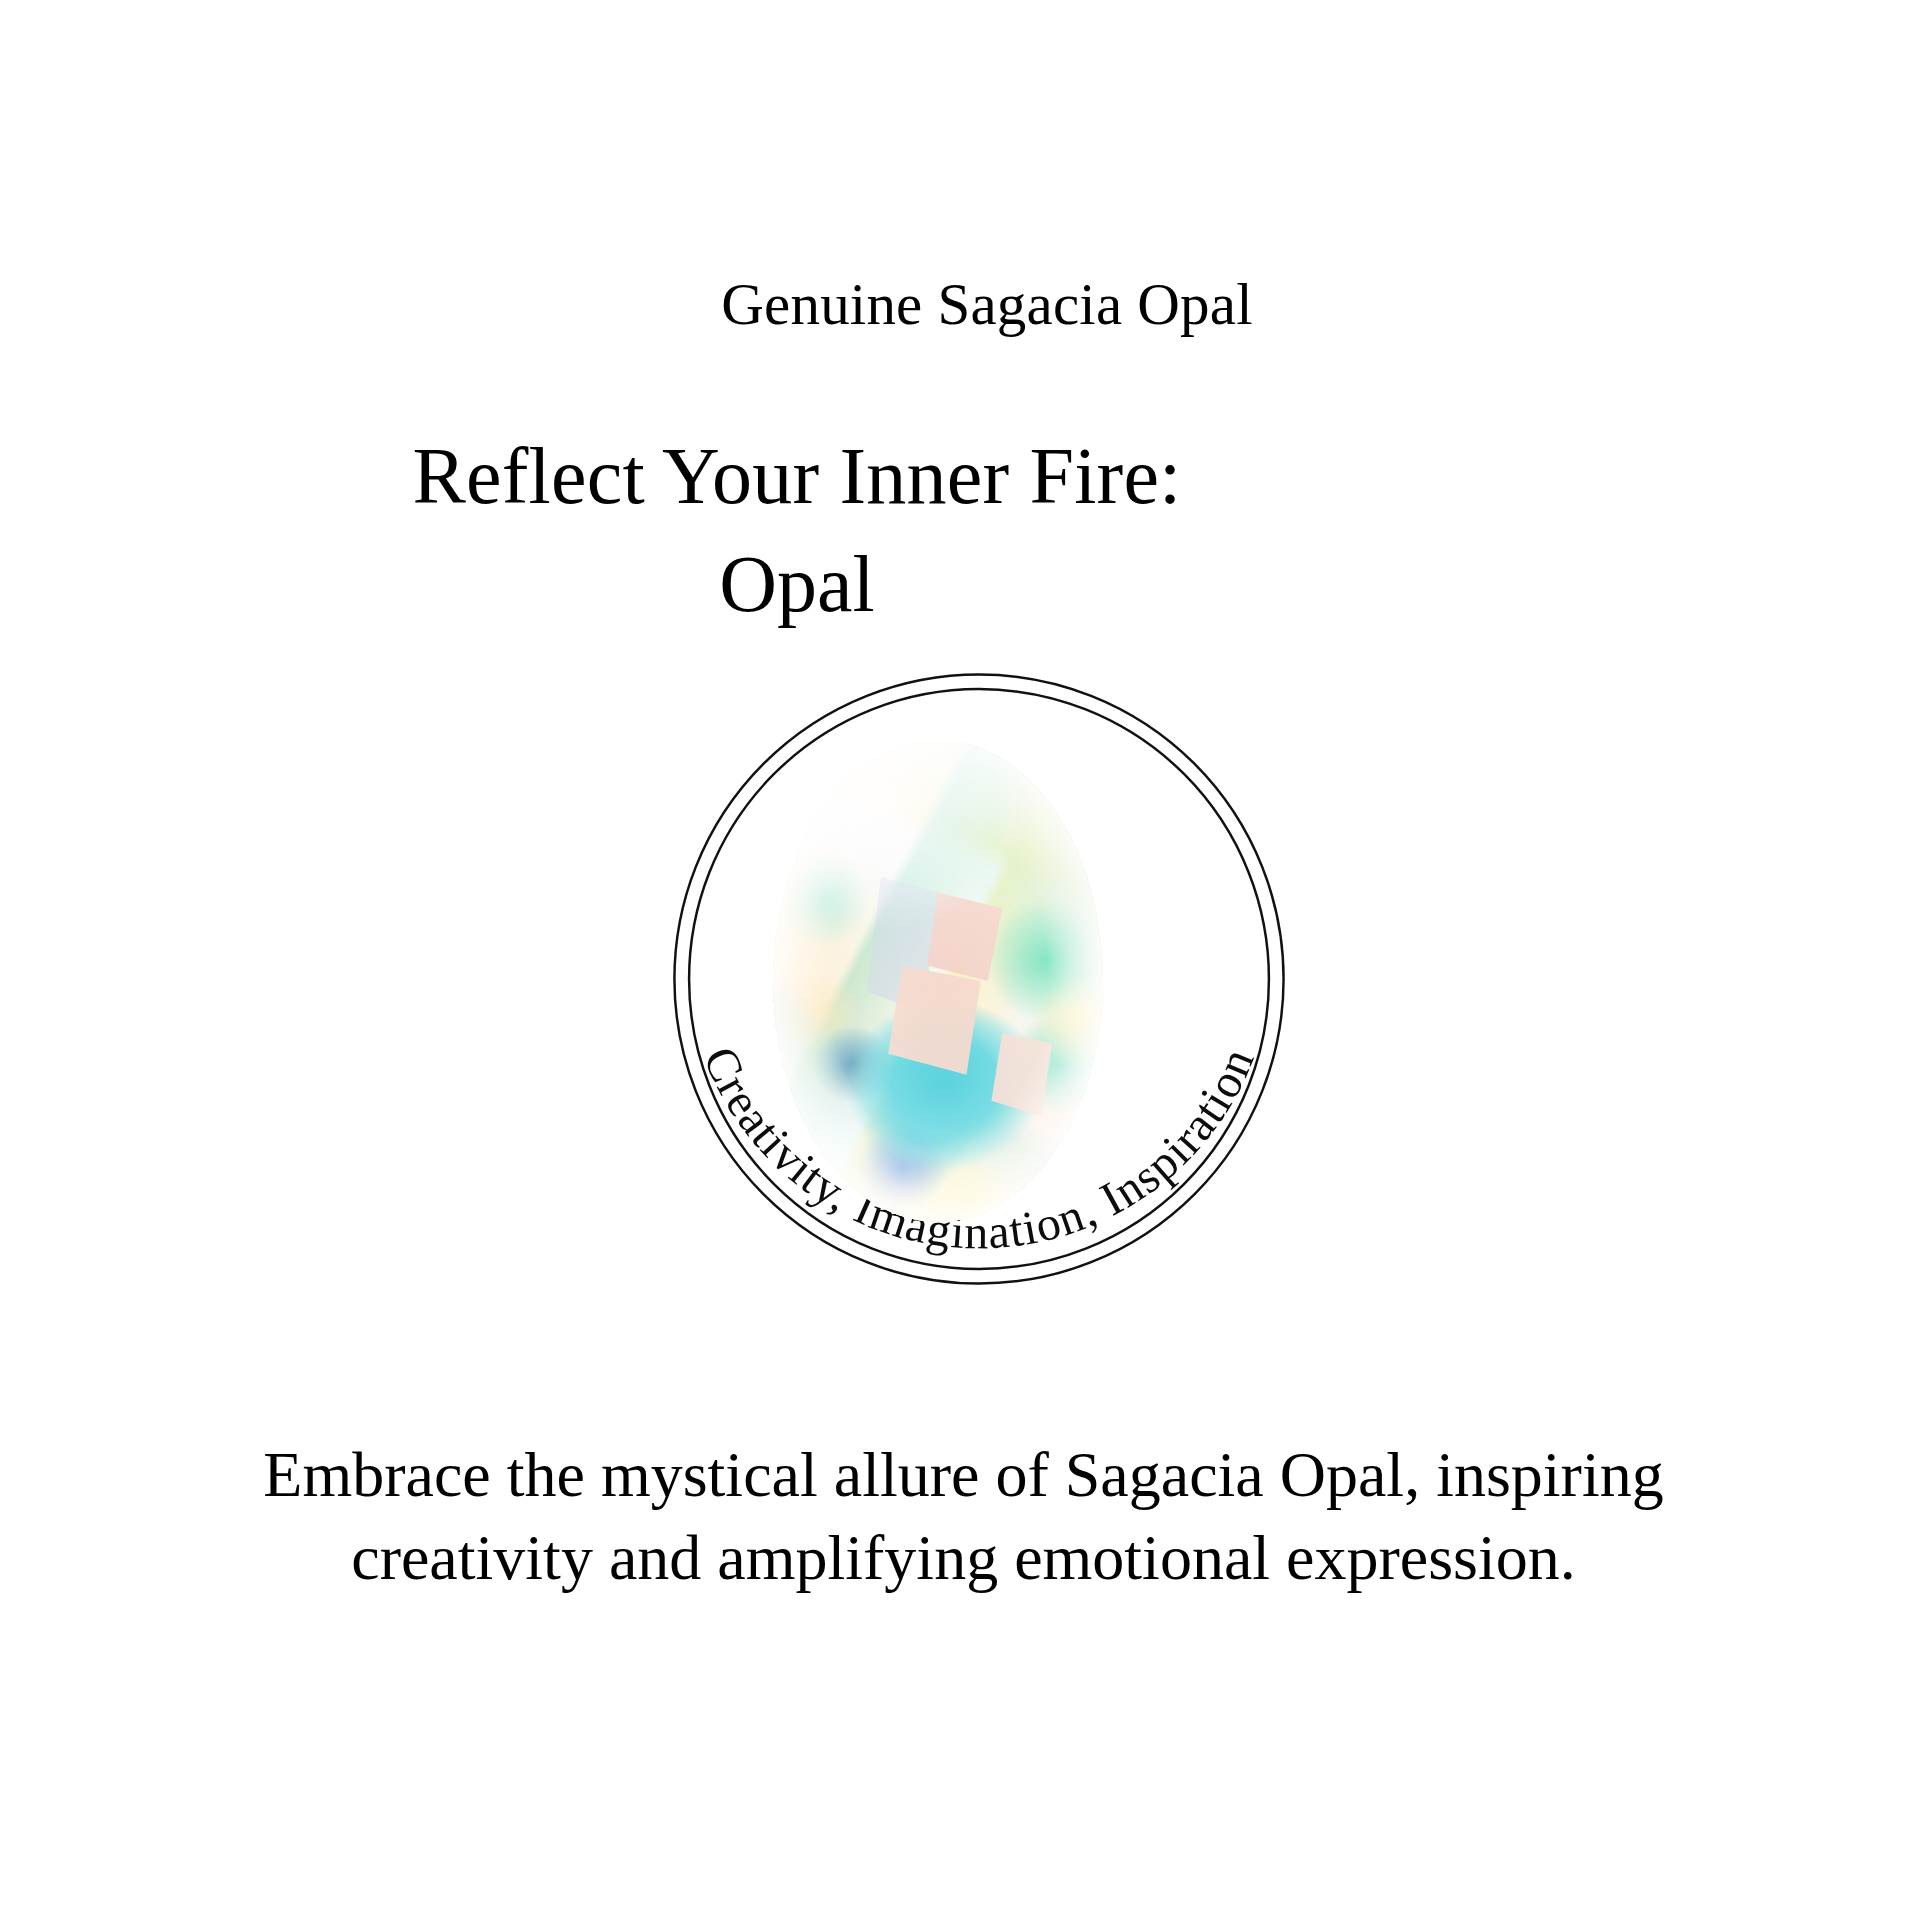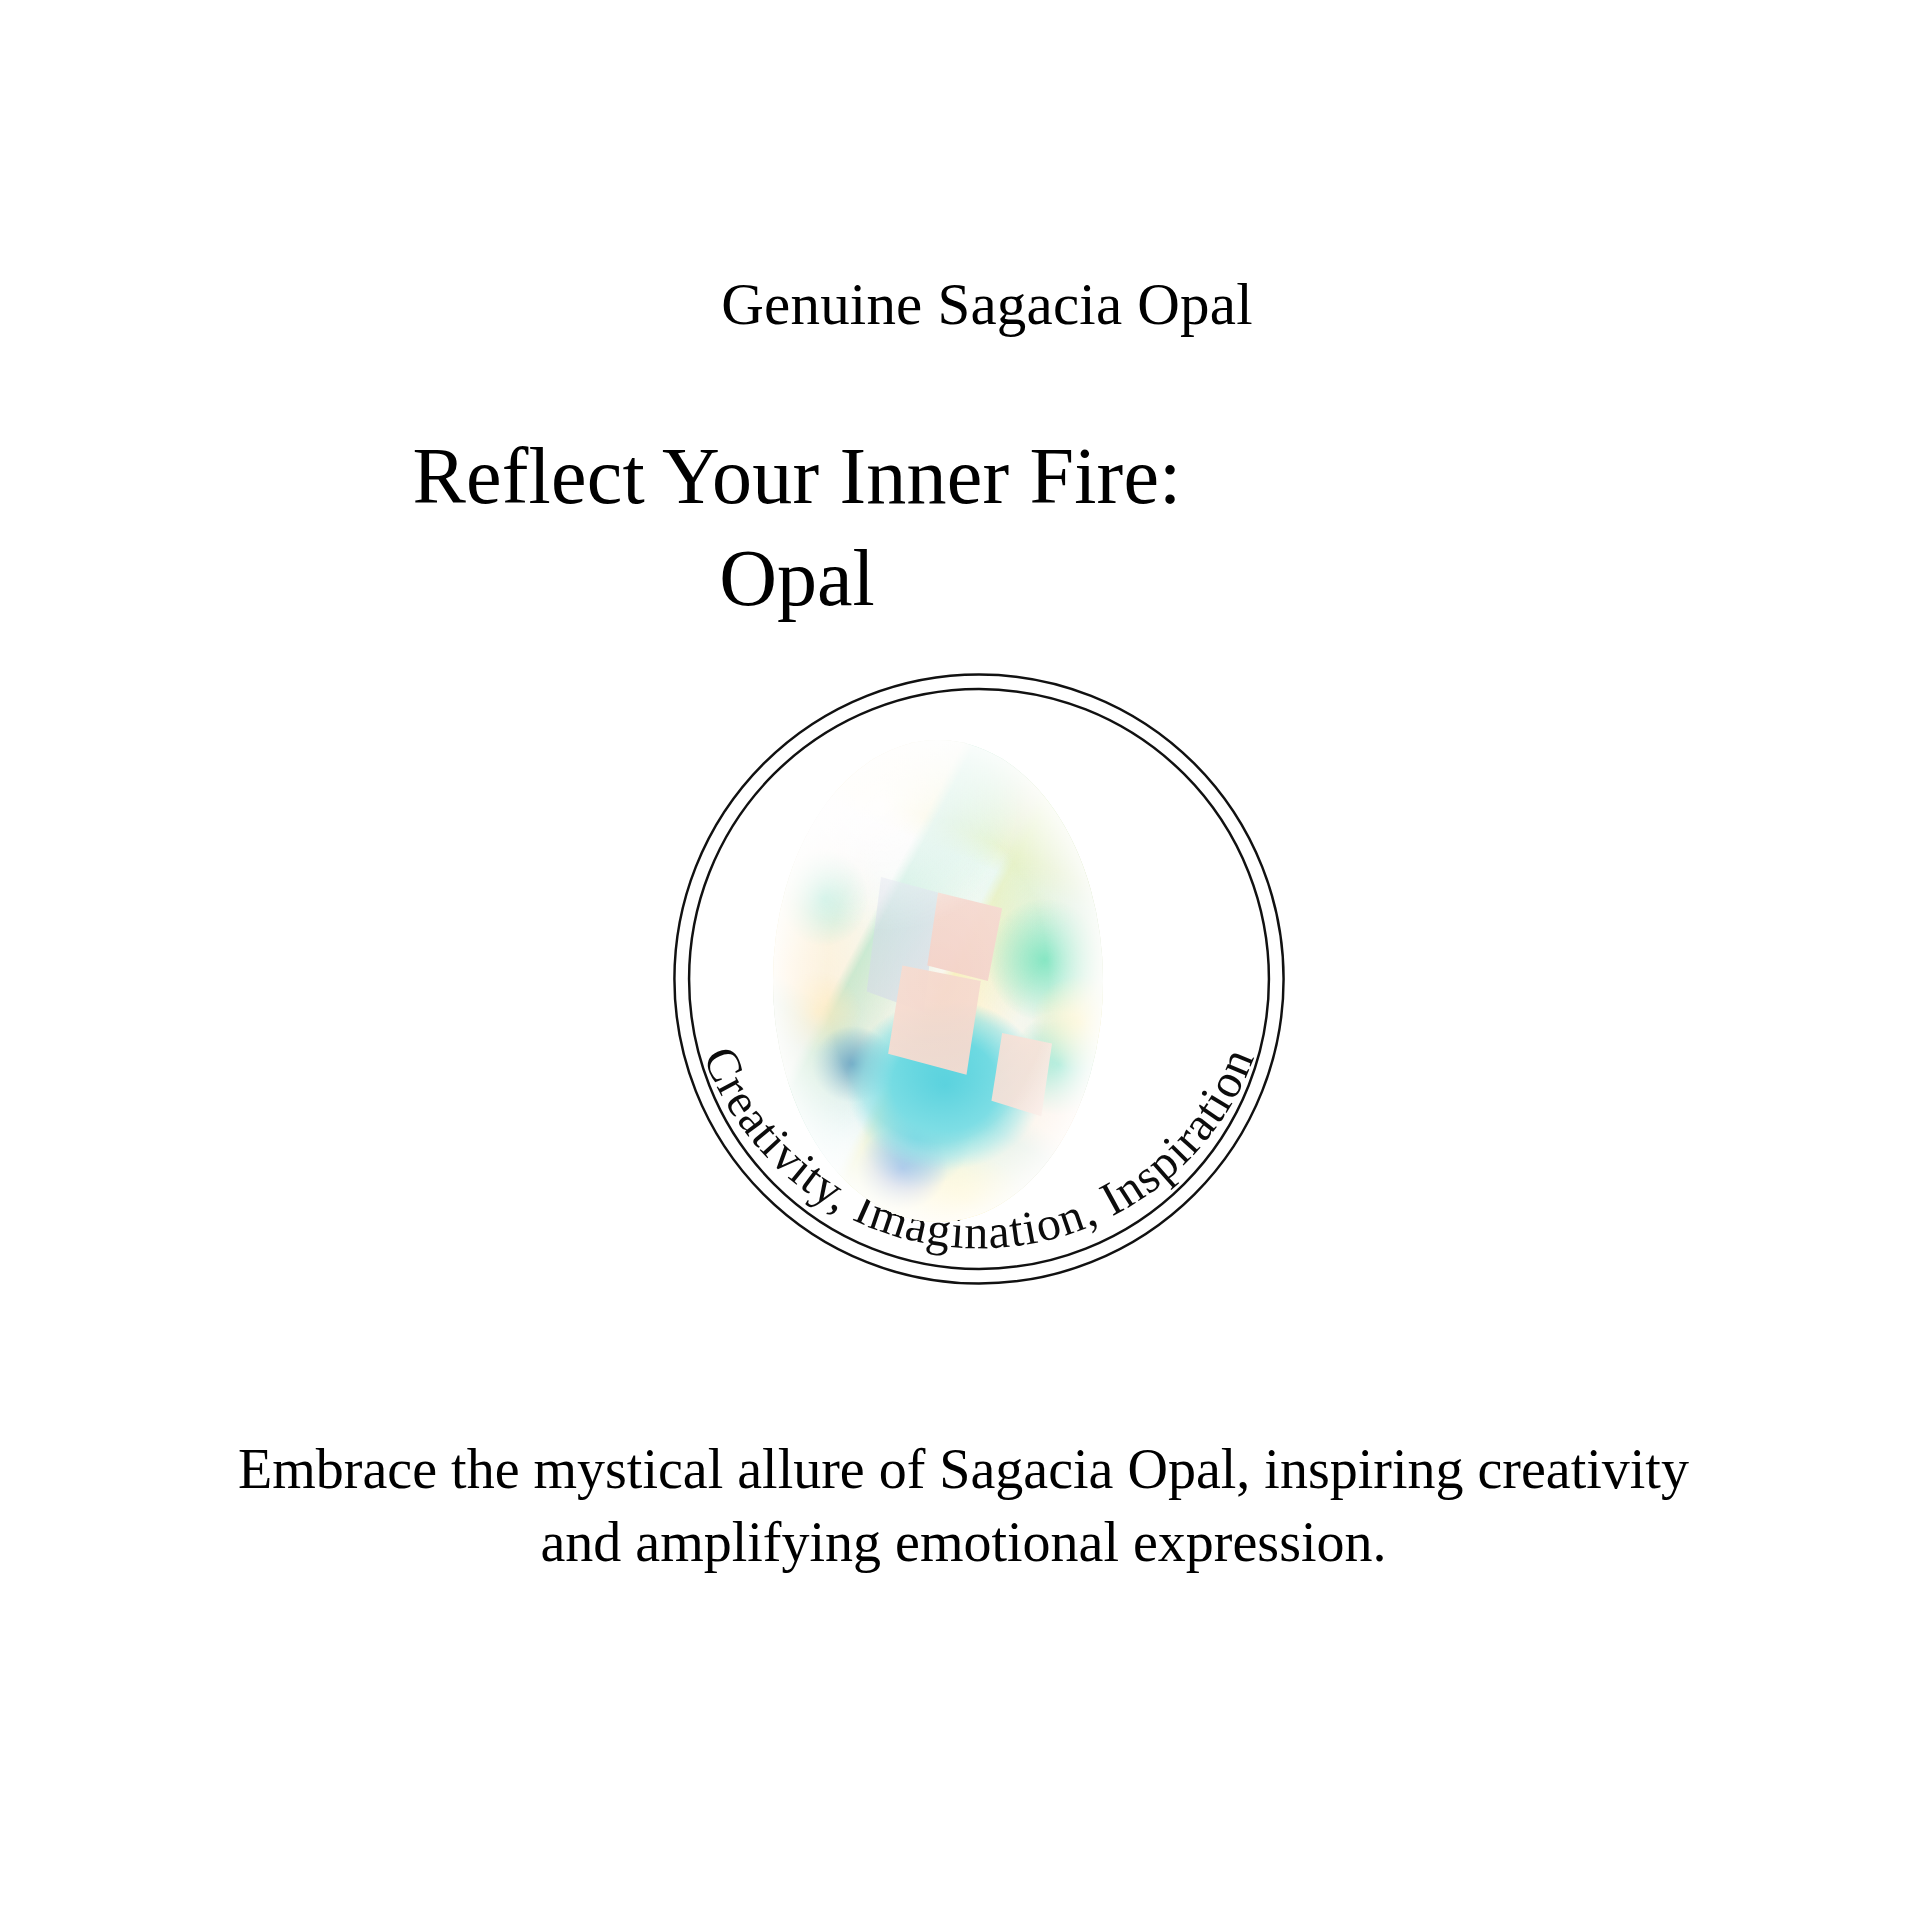--- a/index.html
+++ b/index.html
@@ -48,30 +48,30 @@
     font-size: 80px;
     line-height: 1.12;
     font-weight: 400;
     letter-spacing: 0.2px;
   }
   .headline-line2 {
     display: block;
     font-size: 80px;
     line-height: 1.12;
     font-weight: 400;
-    margin-top: 12px;
+    margin-top: 18px;
   }
 
   .blurb {
     position: absolute;
     top: 1433px;
     left: 193px;
     width: 1541px;
     text-align: center;
-    font-size: 56px;
+    font-size: 64px;
     line-height: 1.30;
     font-weight: 400;
   }
 
   
   .emblem {
     position: absolute;
     left: 659px;
     top: 659px;
     width: 640px;

